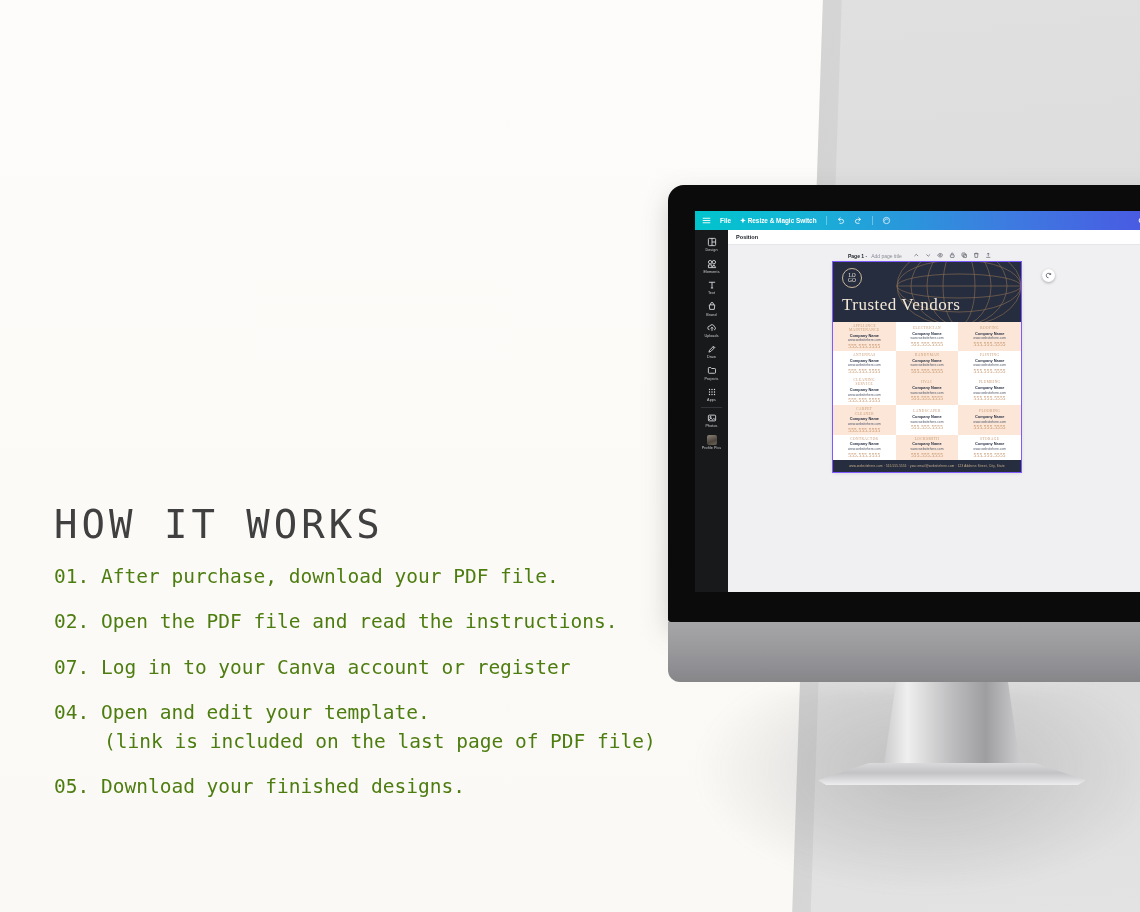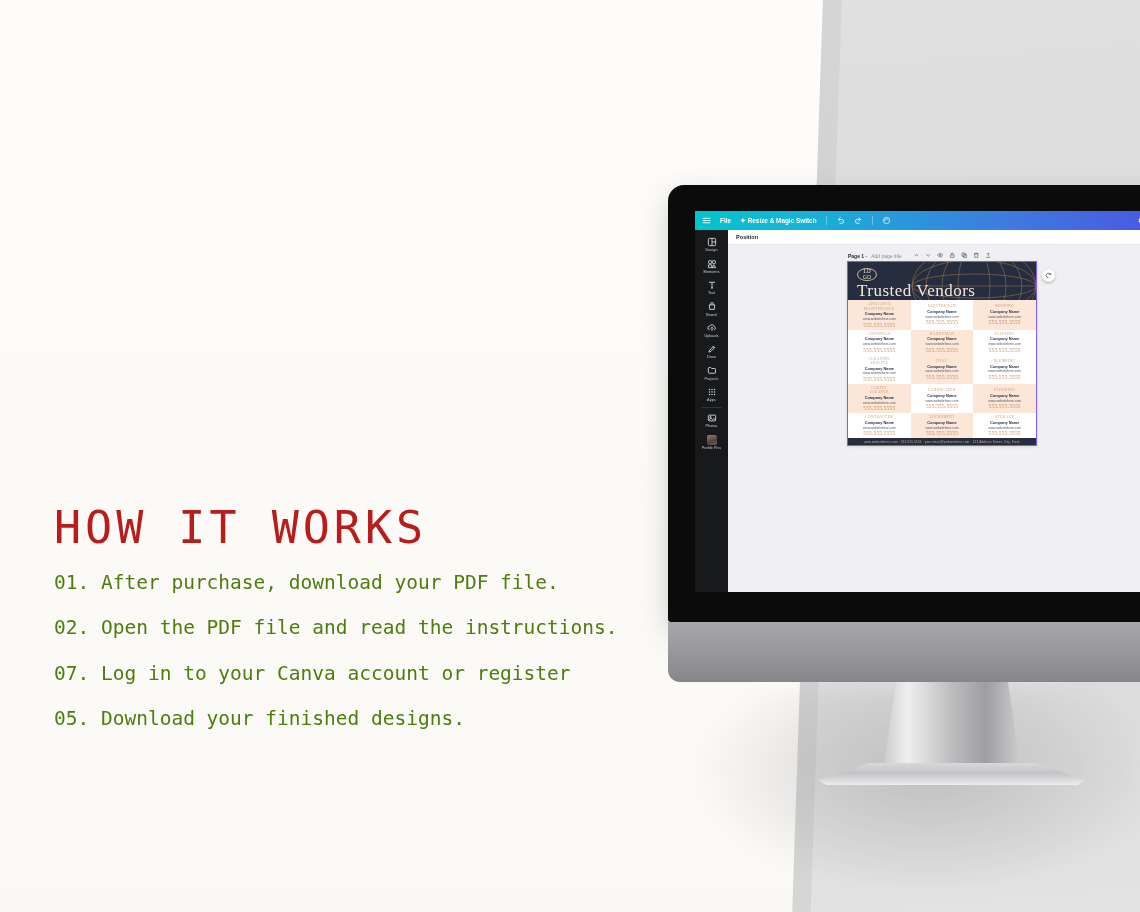--- a/index.html
+++ b/index.html
@@ -27,22 +27,22 @@
   }
   #floor-shadow {
     position: absolute; left: 700px; top: 690px; width: 440px; height: 200px;
     background: radial-gradient(ellipse at 52% 40%, rgba(120,120,120,0.30) 0%, rgba(120,120,120,0.12) 45%, rgba(120,120,120,0) 72%);
     filter: blur(6px);
   }
 
   
   #copy { position: absolute; left: 54px; top: 505px; width: 640px; }
   #page-title {
-    font-size: 45px; line-height: 1; letter-spacing: 4px;
-    color: #b91c1c; font-weight: 400; white-space: pre;
+    font-size: 39px; line-height: 1; letter-spacing: 4px;
+    color: #404040; font-weight: 400; white-space: pre;
   }
   .step { font-size: 19.5px; line-height: 1.46; color: #4d7c0f; margin-top: 17px; white-space: pre; }
   .step.first { margin-top: 19px; }
   .step .l2 { display: block; padding-left: 50px; }
 
   
   #monitor { position: absolute; left: 668px; top: 185px; width: 560px; height: 480px; }
   #bezel {
     position: absolute; left: 0; top: 0; width: 560px; height: 437px;
     background: #0b0b0c; border-radius: 16px 16px 3px 3px;
@@ -106,21 +106,21 @@
   #page-head {
     position: absolute; left: 120px; top: 7px; display: flex; align-items: center; gap: 4px;
     font-family: "Liberation Sans", sans-serif; font-size: 5px;
   }
   #page-head .pg { color: #21242c; font-weight: 700; }
   #page-head .ttl { color: #8b8d96; }
   #page-head .tools { display: flex; gap: 5.5px; margin-left: 7px; }
   #page-head .tools svg { width: 6.5px; height: 6.5px; stroke: #4a4d55; fill: none; stroke-width: 1.5; }
 
   #doc {
-    position: absolute; left: 120px; top: 17px; width: 188px; height: 183px;
+    position: absolute; left: 105px; top: 17px; width: 188px; height: 210px;
     background: #fff; box-shadow: 0 1px 4px rgba(0,0,0,.14);
     outline: 1.2px solid #7d5bff; outline-offset: -0.6px;
     display: flex; flex-direction: column; overflow: hidden;
   }
   #rotate-handle {
     position: absolute; left: 314px; top: 24px; width: 13px; height: 13px;
     background: #fff; border-radius: 50%; box-shadow: 0 1px 3px rgba(0,0,0,.3);
     display: flex; align-items: center; justify-content: center;
   }
   #rotate-handle svg { width: 7px; height: 7px; stroke: #3d3f47; fill: none; stroke-width: 1.6; }
@@ -167,20 +167,21 @@
 <div id="bg-right"></div>
 <div id="bg-right-shadow"></div>
 <div id="floor-shadow"></div>
 
 <div id="copy">
   <div id="page-title">HOW IT WORKS</div>
   <div id="steps-list">
       <div class="step first"><span>01. After purchase, download your PDF file.</span></div>
       <div class="step"><span>02. Open the PDF file and read the instructions.</span></div>
       <div class="step"><span>07. Log in to your Canva account or register</span></div>
+      <div class="step"><span>04. Open and edit your template.</span><span class="l2">(link is included on the last page of PDF file)</span></div>
       <div class="step"><span>05. Download your finished designs.</span></div>
     </div>
 </div>
 
 <div id="monitor">
   <div id="bezel">
 
     <div id="screen">
 
       <div id="topbar">

